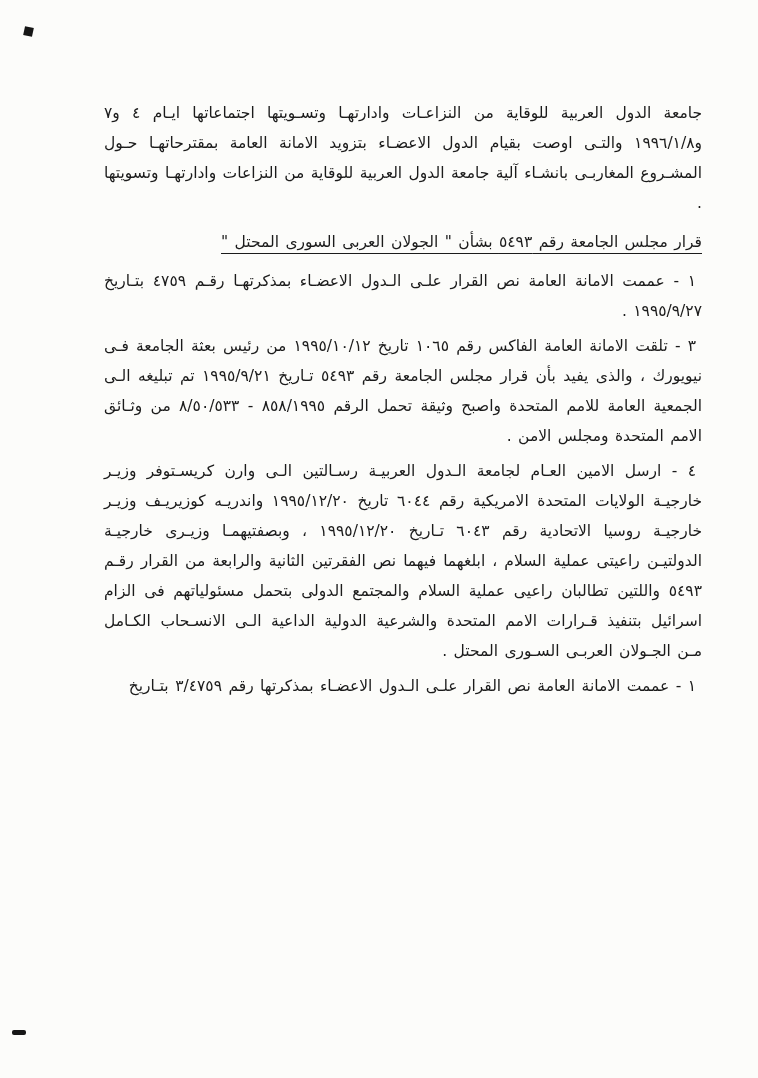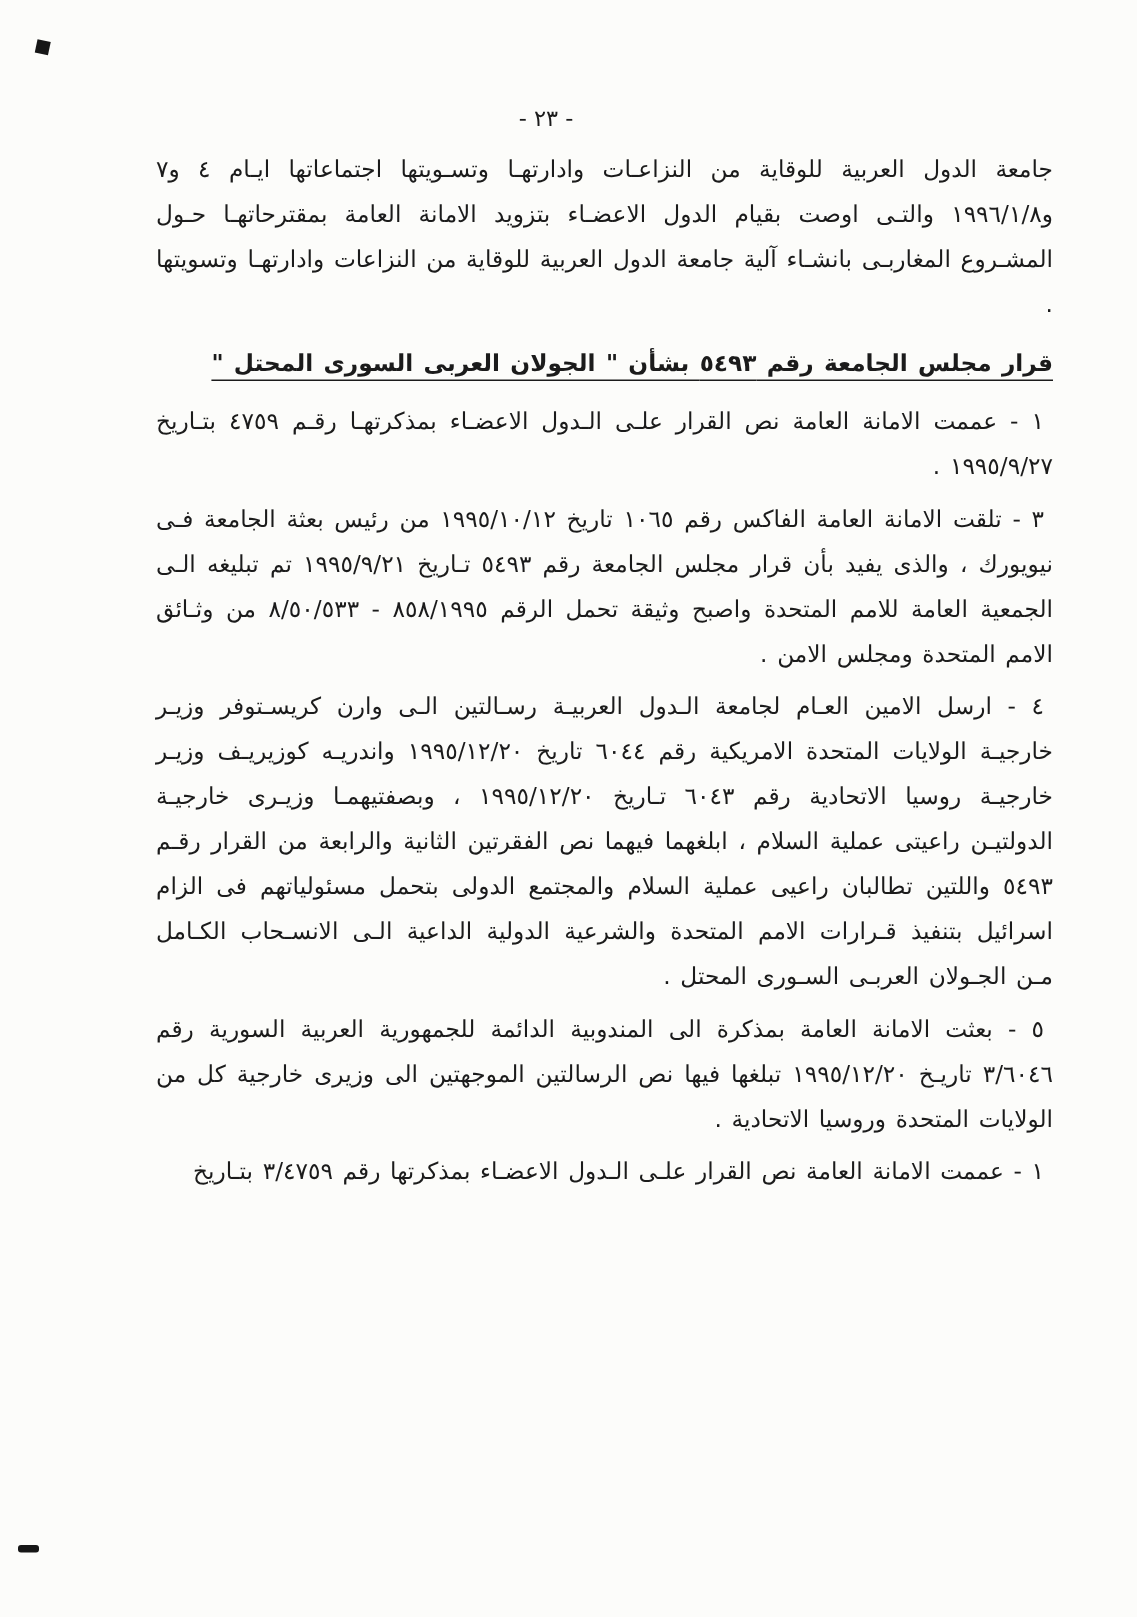--- a/index.html
+++ b/index.html
@@ -33,54 +33,52 @@
     text-align: justify;
     font-size: 15.5px;
     line-height: 30px;
     word-spacing: 1.5px;
     margin-left: 44px;
   }
   .para { margin: 0 0 5px 0; }
   .item { text-indent: 6px; }
   .heading {
     font-size: inherit;
-    font-weight: bold;
+    font-weight: normal;
     margin: 9px 0 9px 0;
     text-decoration: underline;
     text-underline-offset: 6px;
     text-decoration-thickness: 1.2px;
   }
   .artifact { position: absolute; background: #161616; }
   .artifact-top { top: 27px; left: 24px; width: 9px; height: 9px; transform: rotate(12deg); }
   .artifact-bottom { top: 1030px; left: 12px; width: 14px; height: 5px; border-radius: 2px; }
 </style>
 </head>
 <body>
 
 <div class="page">
 
   <div class="artifact artifact-top"></div>
 
-  <div class="page-number">- ٢٣ -</div>
 
   <div class="doc">
 
     <p class="para">جامعة الدول العربية للوقاية من النزاعـات وادارتهـا وتسـويتها اجتماعاتها ايـام ٤ و٧ و١٩٩٦/١/٨ والتـى اوصت بقيام الدول  الاعضـاء بتزويد الامانة العامة بمقترحاتهـا حـول المشـروع المغاربـى بانشـاء آلية جامعة الدول العربية للوقاية من النزاعات وادارتهـا وتسويتها .</p>
 
 
     <h2 class="para heading">قرار مجلس الجامعة رقم ٥٤٩٣ بشأن  " الجولان العربى السورى المحتل "</h2>
 
     <p class="para item">١ -  عممت الامانة العامة نص القرار علـى الـدول الاعضـاء بمذكرتهـا رقـم ٤٧٥٩ بتـاريخ ١٩٩٥/٩/٢٧ .</p>
 
 
     <p class="para item">٣ -  تلقت الامانة العامة الفاكس رقم ١٠٦٥ تاريخ ١٩٩٥/١٠/١٢  من رئيس بعثة الجامعة فـى نيويورك ،  والذى يفيد بأن قرار مجلس الجامعة رقم ٥٤٩٣  تـاريخ ١٩٩٥/٩/٢١ تم تبليغه الـى الجمعية العامة للامم المتحدة واصبح وثيقة تحمل الرقم ٨٥٨/١٩٩٥ - ٨/٥٠/٥٣٣  من وثـائق الامم المتحدة ومجلس الامن .</p>
 
     <p class="para item">٤ -  ارسل الامين العـام لجامعة الـدول العربيـة رسـالتين الـى وارن كريسـتوفر وزيـر خارجيـة الولايات المتحدة الامريكية رقم ٦٠٤٤ تاريخ ١٩٩٥/١٢/٢٠  واندريـه كوزيريـف وزيـر خارجيـة روسيا الاتحادية رقم ٦٠٤٣ تـاريخ ١٩٩٥/١٢/٢٠ ،  وبصفتيهمـا وزيـرى خارجيـة الدولتيـن راعيتى عملية السلام ، ابلغهما فيهما نص الفقرتين الثانية والرابعة من القرار  رقـم ٥٤٩٣ واللتين تطالبان راعيى عملية السلام والمجتمع الدولى بتحمل مسئولياتهم فى الزام اسرائيل  بتنفيذ قـرارات الامم المتحدة والشرعية الدولية الداعية الـى الانسـحاب الكـامل مـن الجـولان العربـى السـورى المحتل .</p>
 
-    <p class="para item">٥ -  بعثت الامانة العامة بمذكرة الى المندوبية الدائمة للجمهورية العربية السورية  رقم ٣/٦٠٤٦ تاريـخ ١٩٩٥/١٢/٢٠ تبلغها فيها نص الرسالتين الموجهتين الى وزيرى خارجية كل من الولايات المتحدة وروسيا الاتحادية .</p>
 
 
     <p class="para item">١ -  عممت الامانة العامة نص القرار علـى الـدول الاعضـاء بمذكرتها رقم ٣/٤٧٥٩  بتـاريخ</p>
 
   </div>
 
   <div class="artifact artifact-bottom"></div>
 
 </div>
 

